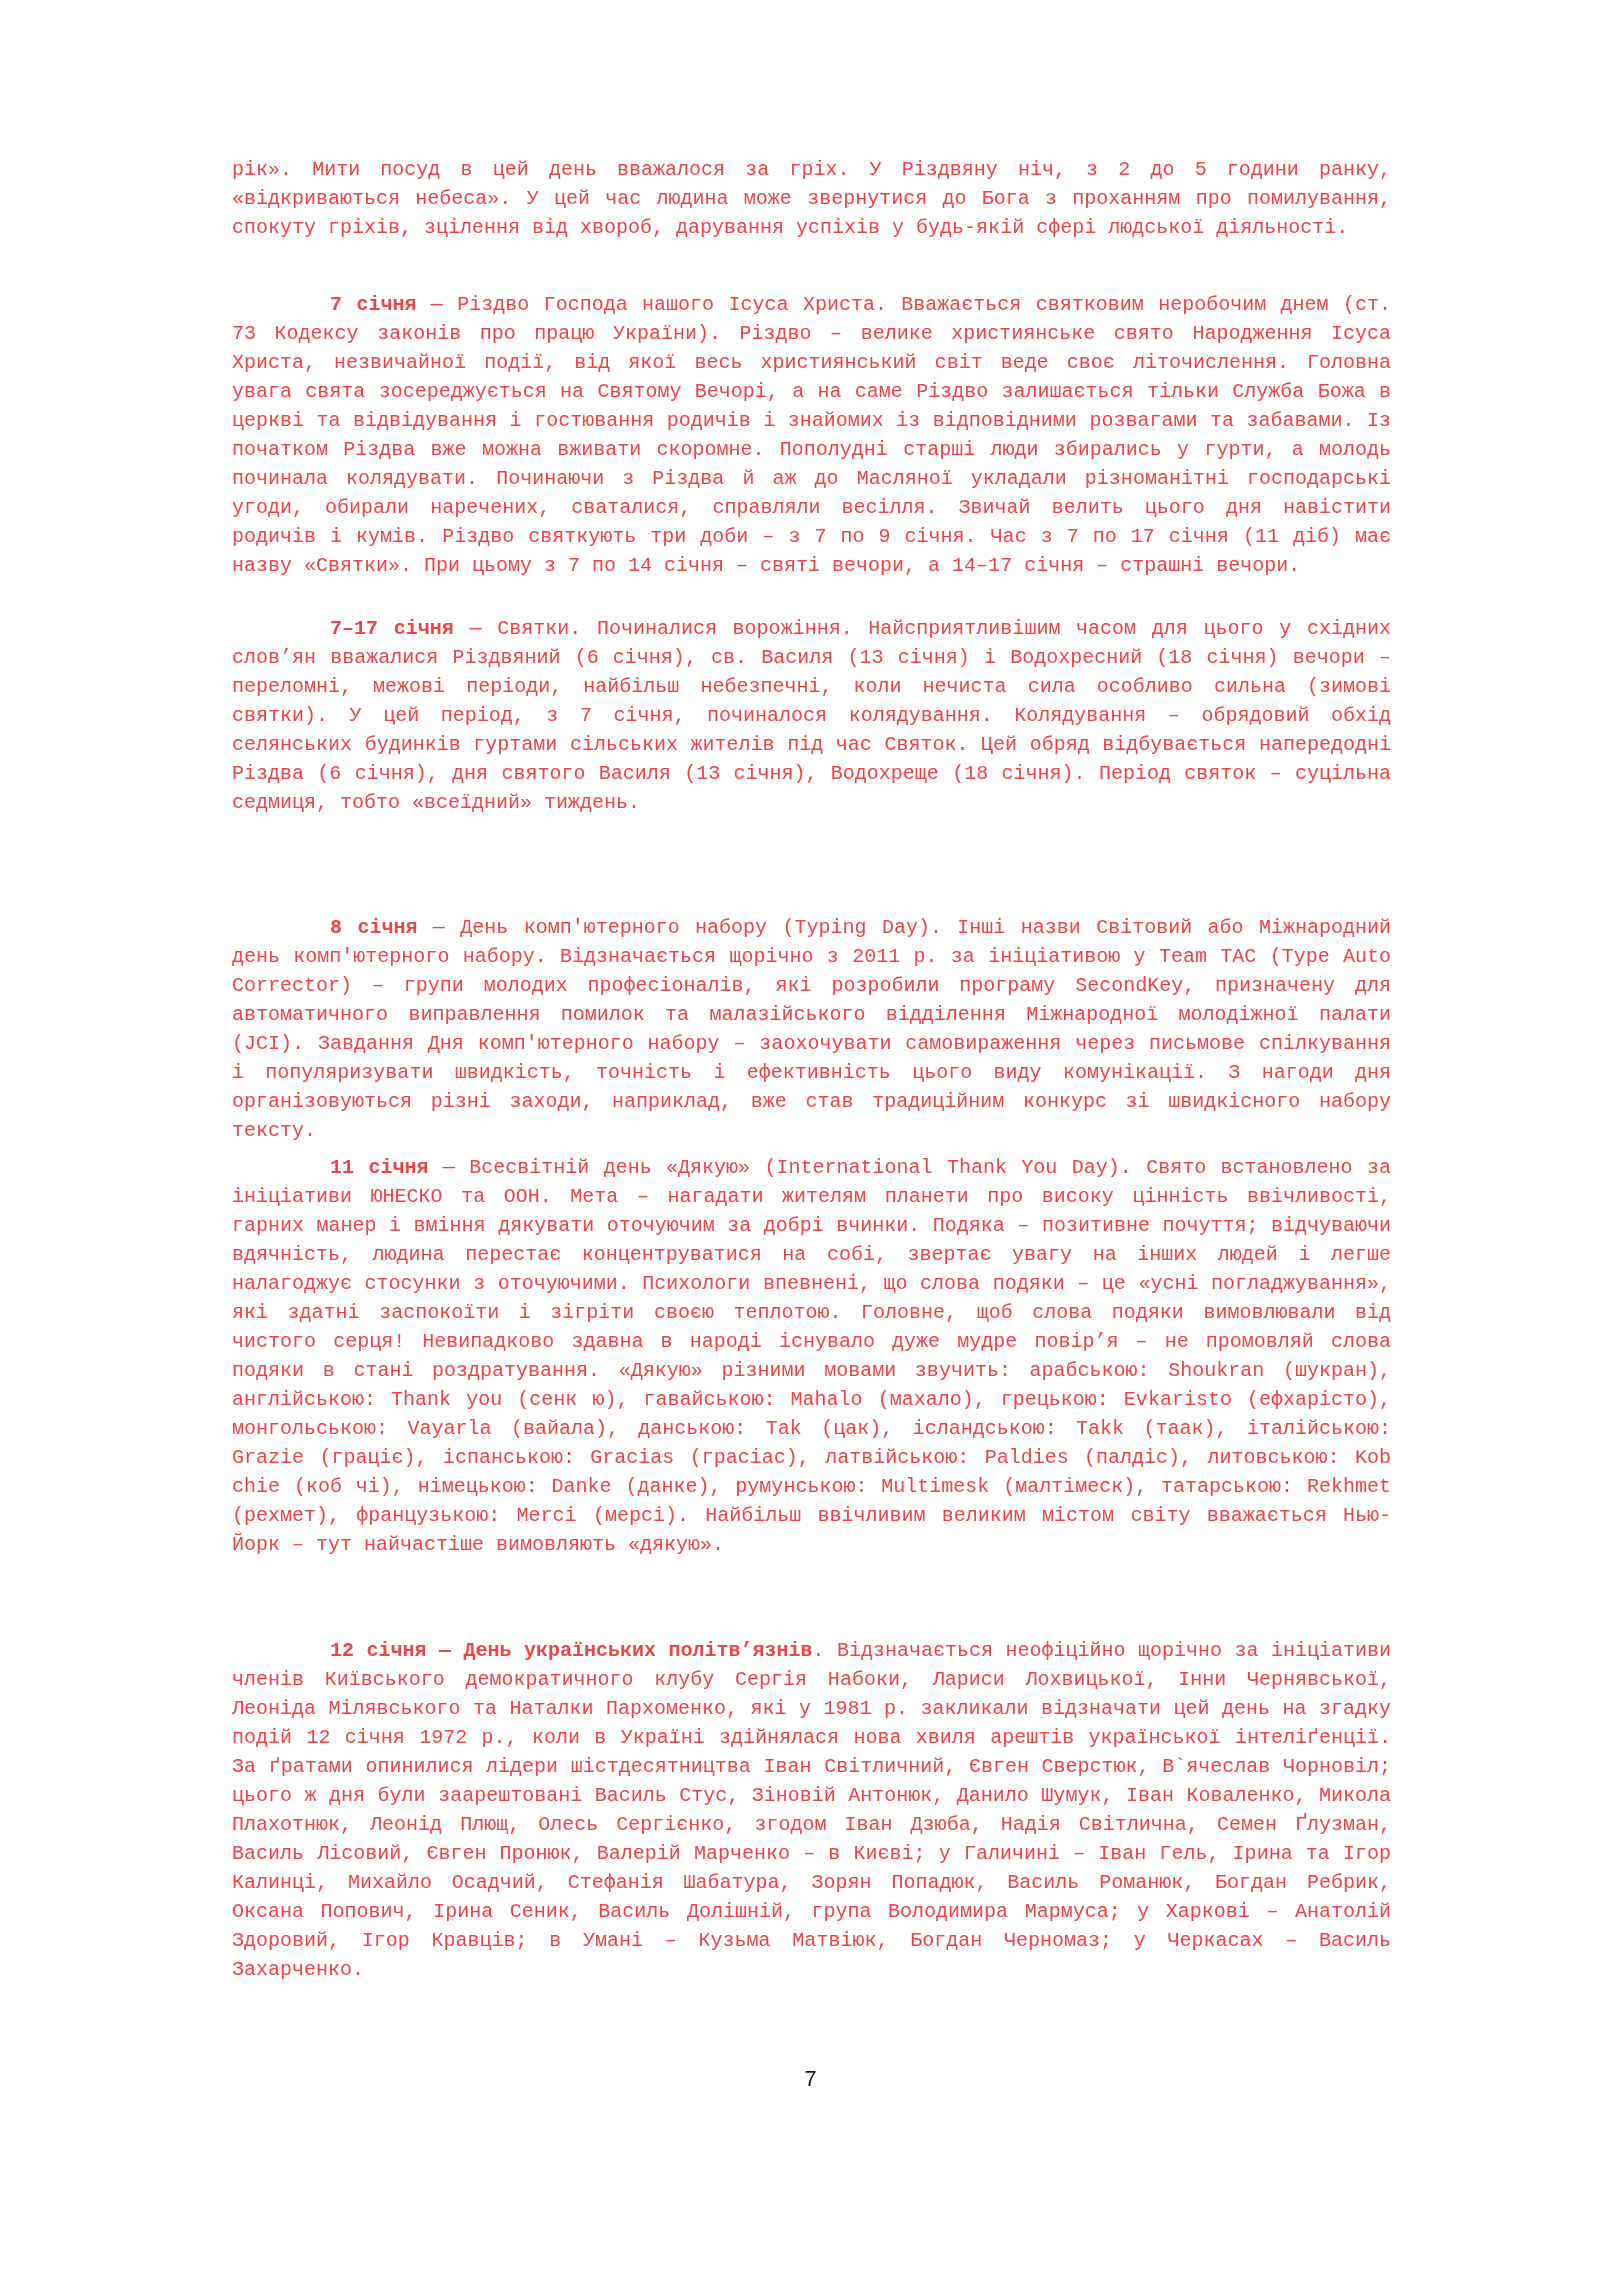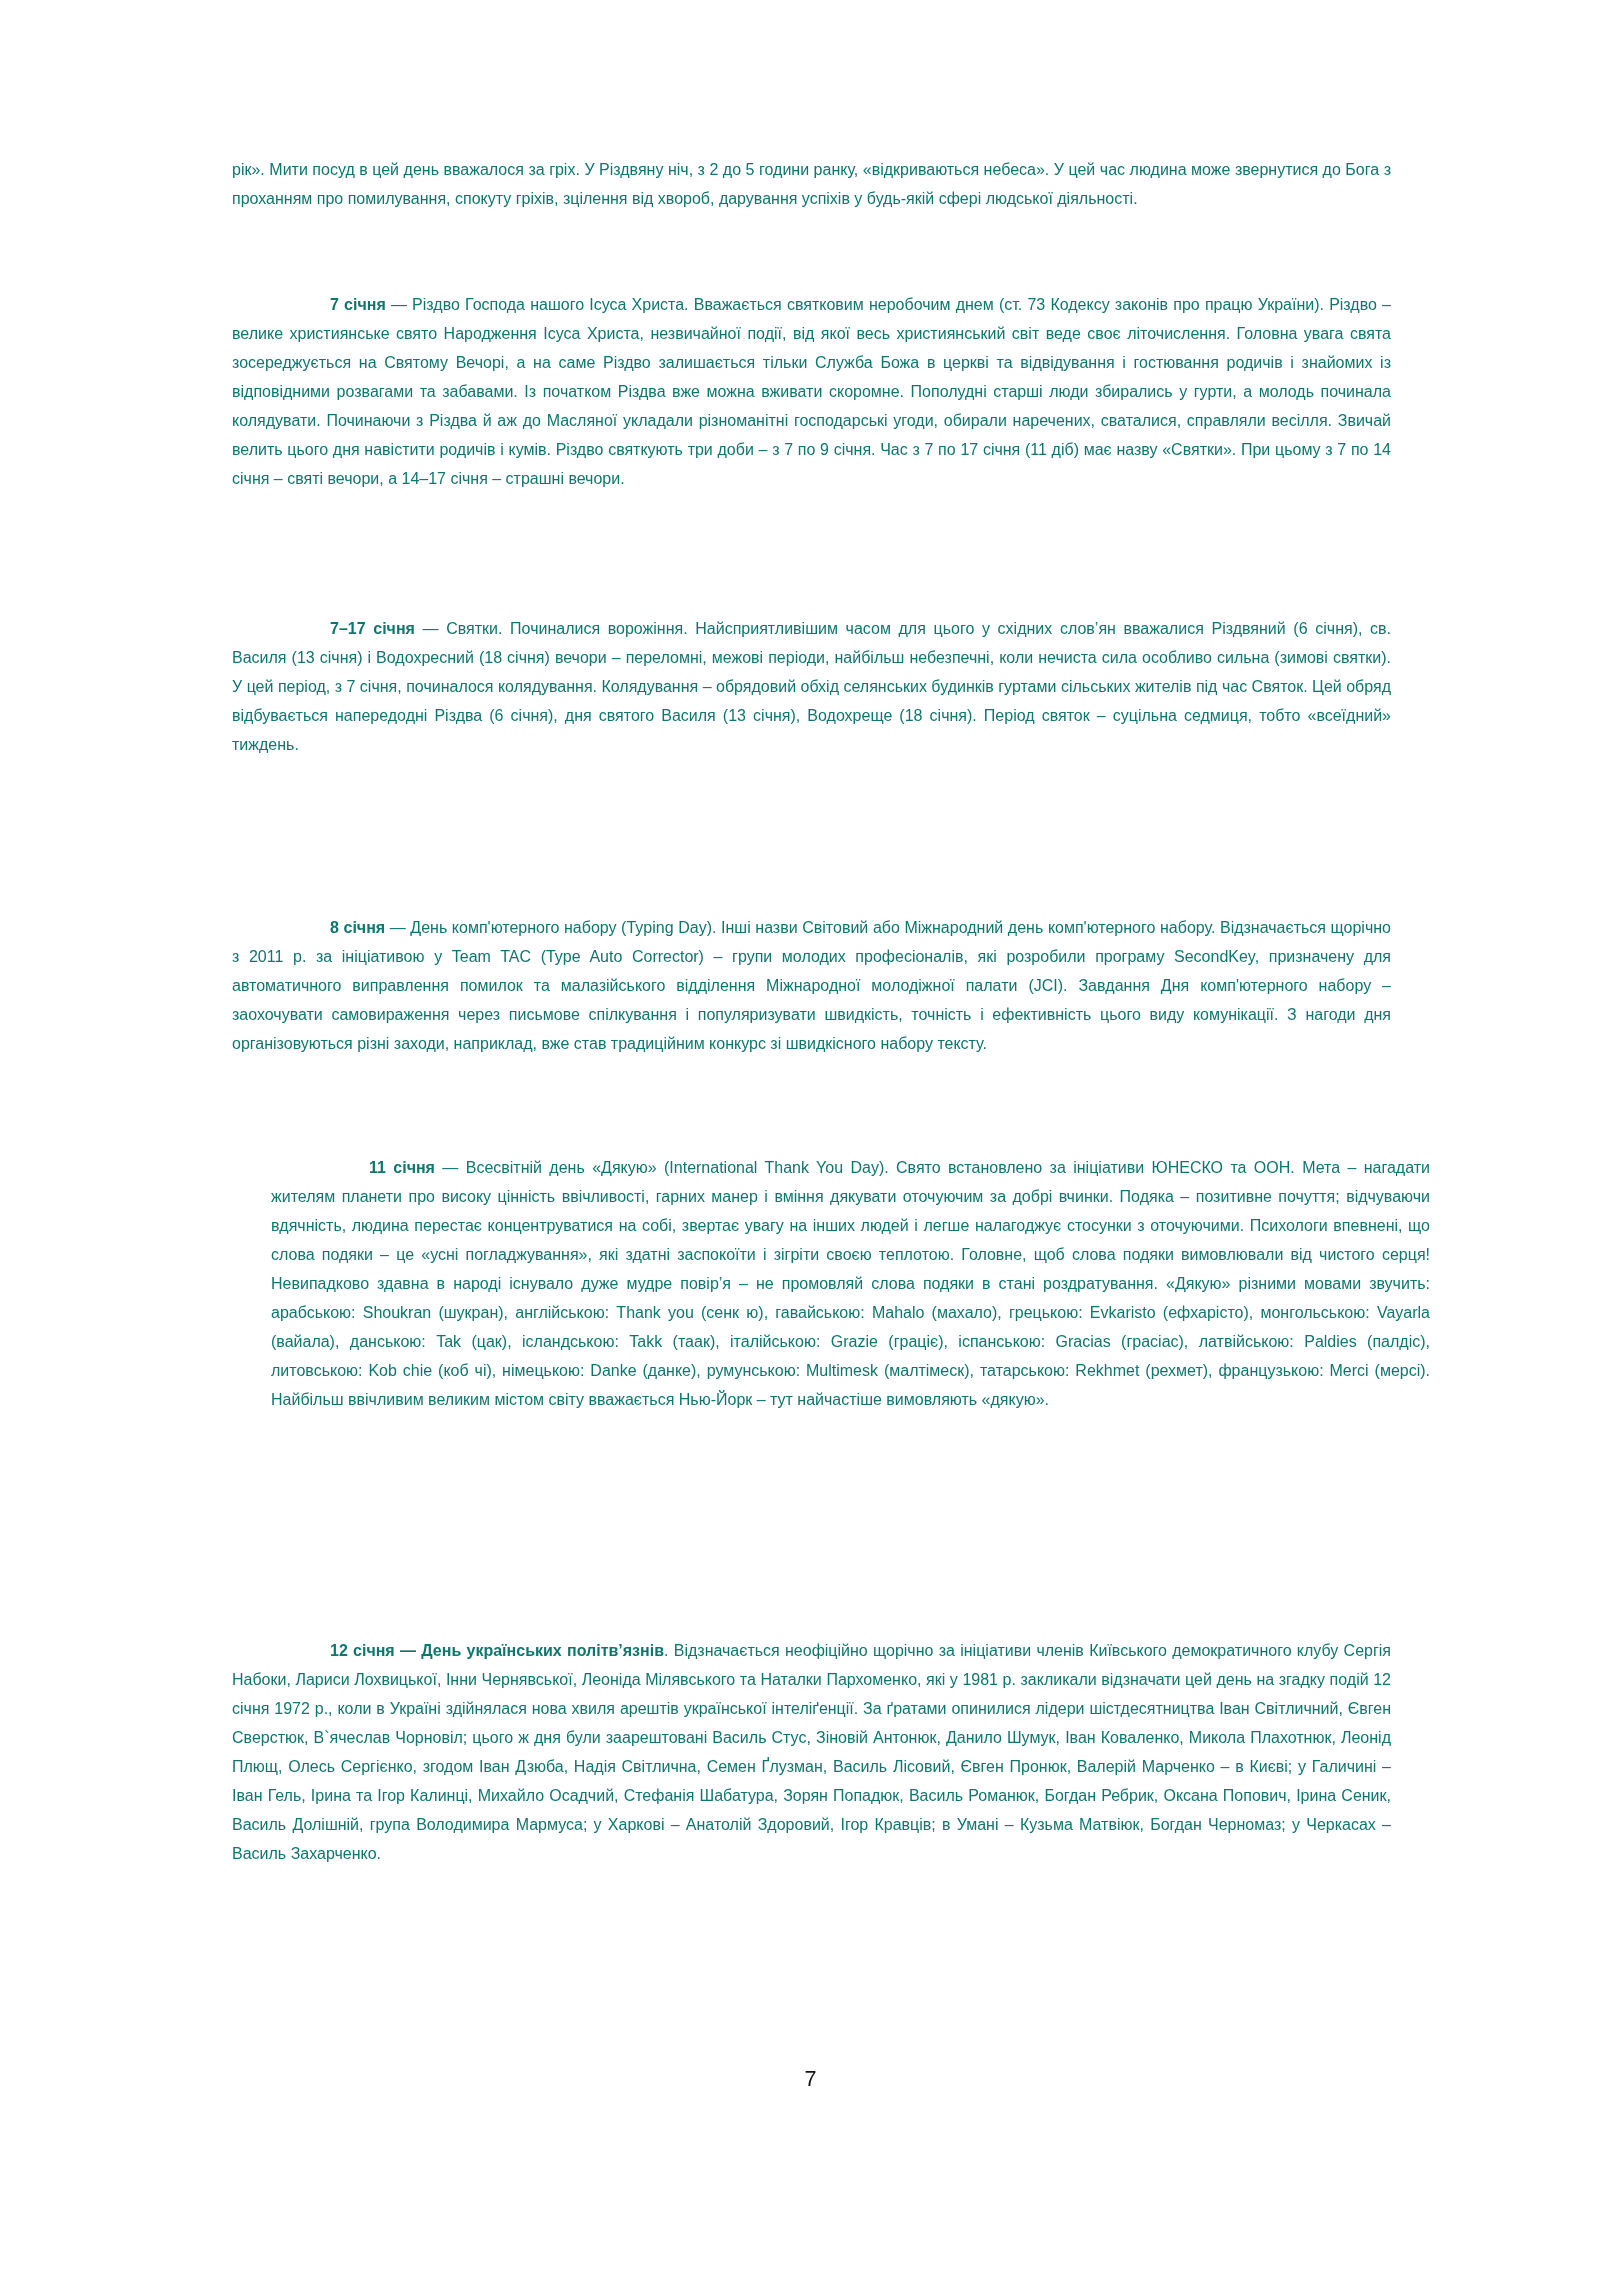--- a/index.html
+++ b/index.html
@@ -1,21 +1,21 @@
 <!DOCTYPE html>
 <html><head>
 <meta charset="utf-8">
 <style>
   html, body { margin: 0; padding: 0; background: #ffffff; }
   body { width: 1621px; height: 2293px; position: relative; overflow: hidden; }
   .page { position: absolute; left: 0; top: 0; width: 1621px; height: 2293px; background: #fff; }
   .text-block {
     position: absolute; left: 232px; width: 1159px;
-    font-family: Liberation Sans, sans-serif;
-    font-size: 16px; line-height: 29px; color: #0f766e;
+    font-family: Liberation Mono, monospace;
+    font-size: 20px; line-height: 29px; color: #ef4444;
     text-align: justify; hyphens: manual;
   }
   .para { margin: 0; text-indent: 0; }
   .para.indent { text-indent: 98px; }
   .b { font-weight: bold; }
   .page-number {
     position: absolute; left: 0; width: 1621px; top: 2066px;
     text-align: center;
     font-family: "Liberation Sans", sans-serif; font-size: 21.6px; color: #111;
   }
@@ -42,21 +42,21 @@
       <span class="b">7–17 січня</span><span> — Святки. Починалися ворожіння. Найсприятливішим часом для цього у східних слов’ян вважалися Різдвяний (6 січня), св. Василя (13 січня) і Водохресний (18 січня) вечори – переломні, межові періоди, найбільш небезпечні, коли нечиста сила особливо сильна (зимові святки). У цей період, з 7 січня, починалося колядування. Колядування – обрядовий обхід селянських будинків гуртами сільських жителів під час Святок. Цей обряд відбувається напередодні Різдва (6 січня), дня святого Василя (13 січня), Водохреще (18 січня). Період святок – суцільна седмиця, тобто «всеїдний» тиждень.</span>
     </p>
   </div>
 
   <div class="text-block" style="top:913px;">
     <p class="para indent">
       <span class="b">8 січня</span><span> — День комп'ютерного набору (Typing Day). Інші назви Світовий або Міжнародний день комп'ютерного набору. Відзначається щорічно з 2011 р. за ініціативою у Team TAC (Type Auto Corrector) – групи молодих професіоналів, які розробили програму SecondKey, призначену для автоматичного виправлення помилок та малазійського відділення Міжнародної молодіжної палати (JCI). Завдання Дня комп'ютерного набору – заохочувати самовираження через письмове спілкування і популяризувати швидкість, точність і ефективність цього виду комунікації. З нагоди дня організовуються різні заходи, наприклад, вже став традиційним конкурс зі швидкісного набору тексту.</span>
     </p>
   </div>
 
-  <div class="text-block" style="top:1153px;margin-left:39px;">
+  <div class="text-block" style="top:1153px;">
     <p class="para indent">
       <span class="b">11 січня</span><span> — Всесвітній день «Дякую» (International Thank You Day). Свято встановлено за ініціативи ЮНЕСКО та ООН. Мета – нагадати жителям планети про високу цінність ввічливості, гарних манер і вміння дякувати оточуючим за добрі вчинки. Подяка – позитивне почуття; відчуваючи вдячність, людина перестає концентруватися на собі, звертає увагу на інших людей і легше налагоджує стосунки з оточуючими. Психологи впевнені, що слова подяки – це «усні погладжування», які здатні заспокоїти і зігріти своєю теплотою. Головне, щоб слова подяки вимовлювали від чистого серця! Невипадково здавна в народі існувало дуже мудре повір’я – не промовляй слова подяки в стані роздратування. «Дякую» різними мовами звучить: арабською: Shoukran (шукран), англійською: Thank you (сенк ю), гавайською: Mahalo (махало), грецькою: Evkaristo (ефхарісто), монгольською: Vayarla (вайала), данською: Tak (цак), ісландською: Takk (таак), італійською: Grazie (граціє), іспанською: Gracias (грасіас), латвійською: Paldies (палдіс), литовською: Kob chie (коб чі), німецькою: Danke (данке), румунською: Multimesk (малтімеск), татарською: Rekhmet (рехмет), французькою: Merci (мерсі). Найбільш ввічливим великим містом світу вважається Нью-Йорк – тут найчастіше вимовляють «дякую».</span>
     </p>
   </div>
 
   <div class="text-block" style="top:1636px;">
     <p class="para indent">
       <span class="b">12 січня</span><span class="b"> — День українських політв’язнів</span><span>. Відзначається неофіційно щорічно за ініціативи членів Київського демократичного клубу Сергія Набоки, Лариси Лохвицької, Інни Чернявської, Леоніда Мілявського та Наталки Пархоменко, які у 1981 р. закликали відзначати цей день на згадку подій 12 січня 1972 р., коли в Україні здійнялася нова хвиля арештів української інтеліґенції. За ґратами опинилися лідери шістдесятництва Іван Світличний, Євген Сверстюк, В`ячеслав Чорновіл; цього ж дня були заарештовані Василь Стус, Зіновій Антонюк, Данило Шумук, Іван Коваленко, Микола Плахотнюк, Леонід Плющ, Олесь Сергієнко, згодом Іван Дзюба, Надія Світлична, Семен Ґлузман, Василь Лісовий, Євген Пронюк, Валерій Марченко – в Києві; у Галичині – Іван Гель, Ірина та Ігор Калинці, Михайло Осадчий, Стефанія Шабатура, Зорян Попадюк, Василь Романюк, Богдан Ребрик, Оксана Попович, Ірина Сеник, Василь Долішній, група Володимира Мармуса; у Харкові – Анатолій Здоровий, Ігор Кравців; в Умані – Кузьма Матвіюк, Богдан Черномаз; у Черкасах – Василь Захарченко.</span>
     </p>
   </div>

